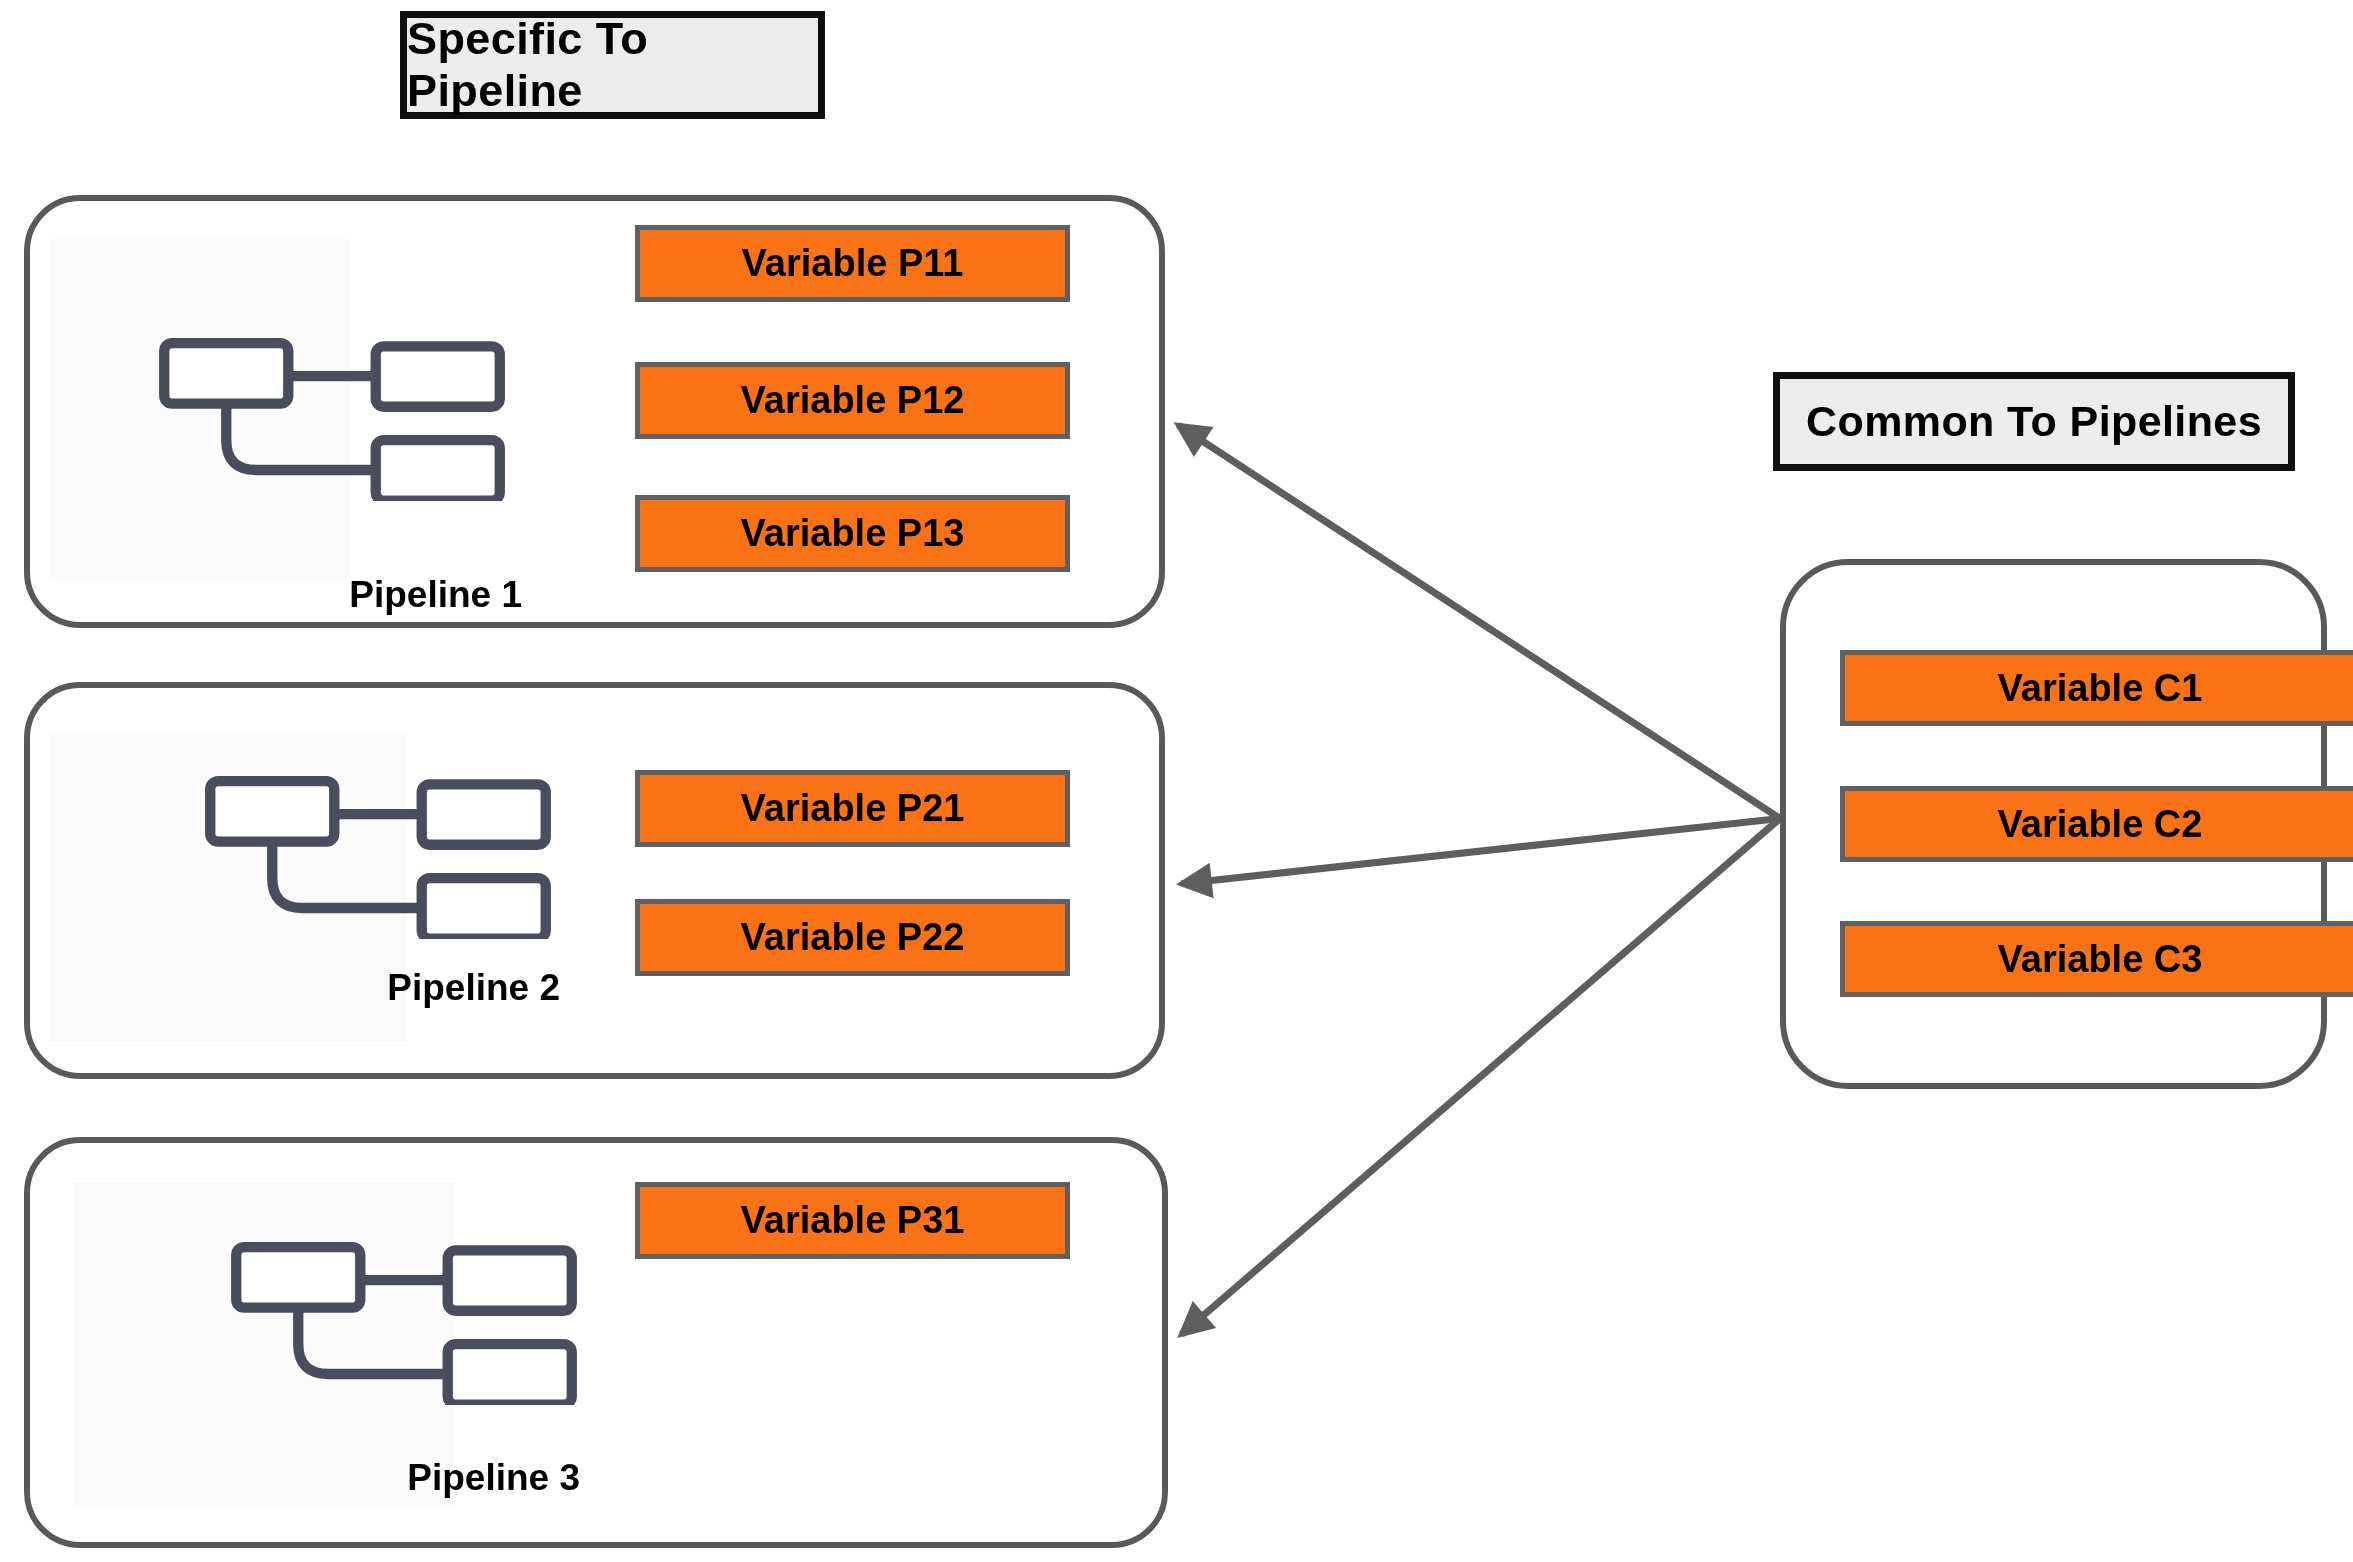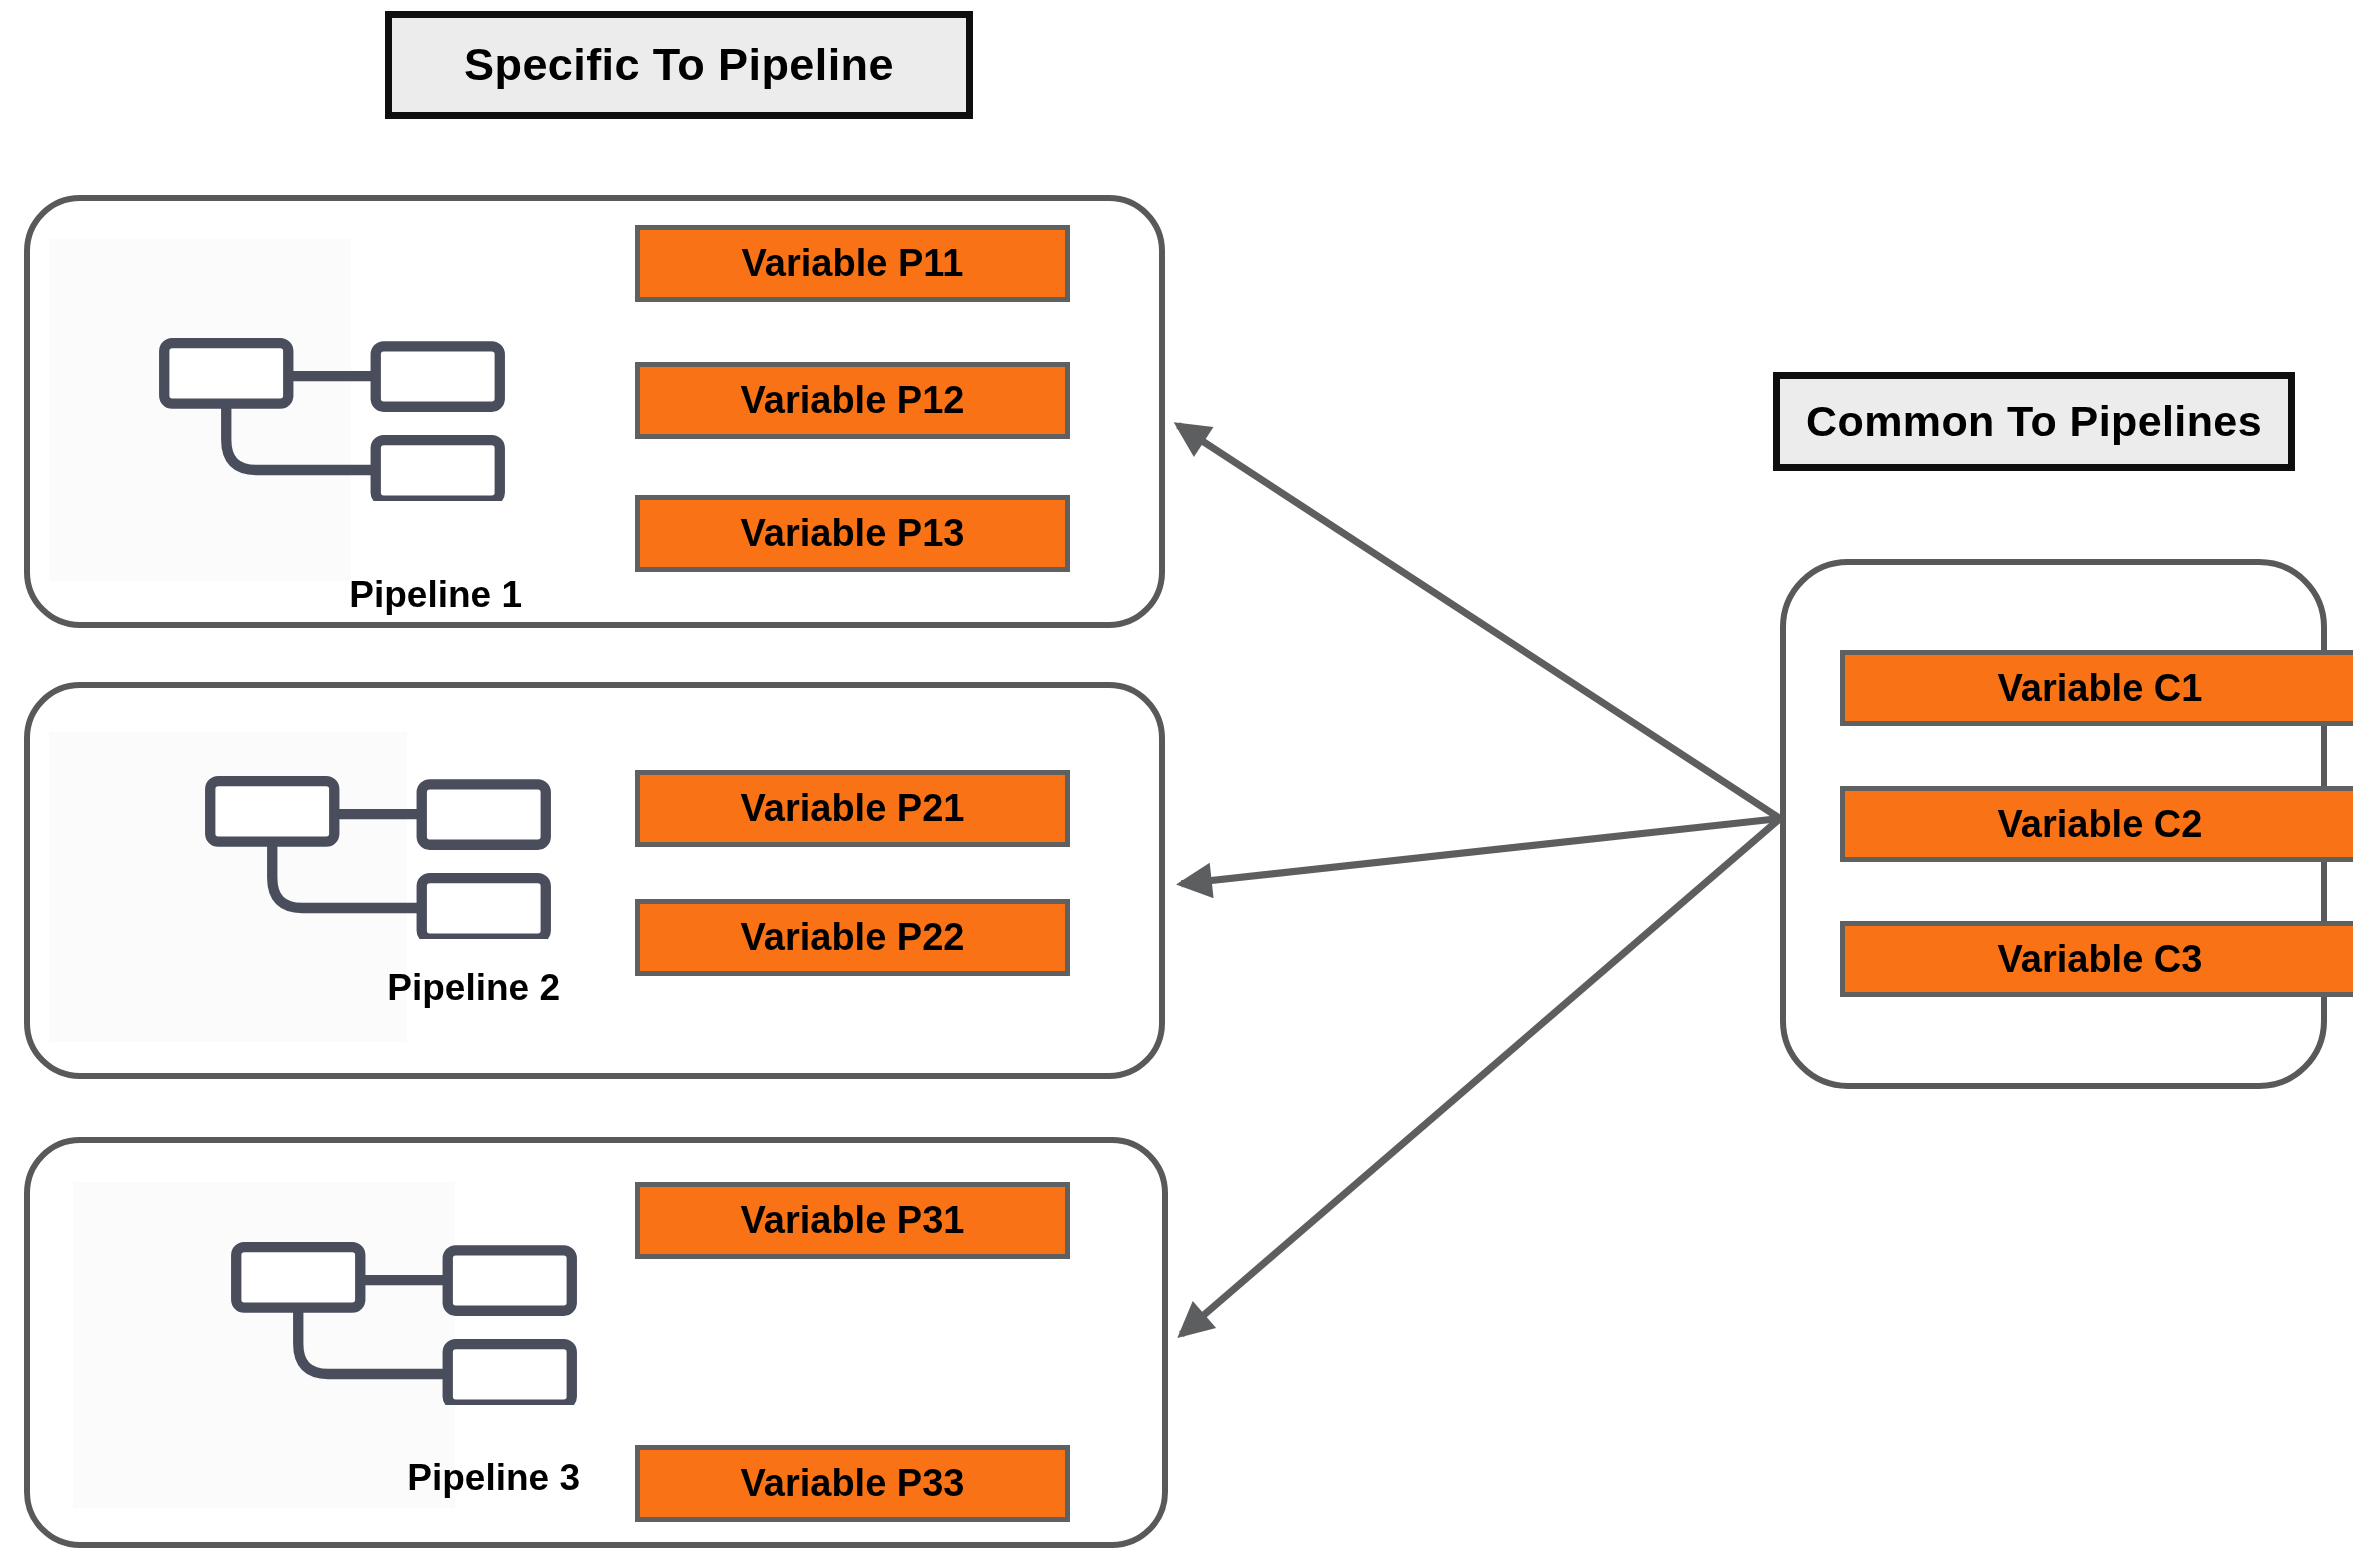--- a/index.html
+++ b/index.html
@@ -75,21 +75,21 @@
     <defs>
       <marker id="arrowhead" viewBox="0 0 10 10" refX="8.5" refY="5" markerWidth="6" markerHeight="5" orient="auto-start-reverse">
         <path d="M0,0 L10,5 L0,10 z" fill="#5d5e60"></path>
       </marker>
     </defs>
     <line x1="2236" y1="1028" x2="1480" y2="534" stroke="#5d5e60" stroke-width="9" marker-end="url(#arrowhead)"></line>
     <line x1="2236" y1="1028" x2="1484" y2="1110" stroke="#5d5e60" stroke-width="9" marker-end="url(#arrowhead)"></line>
     <line x1="2236" y1="1028" x2="1484" y2="1676" stroke="#5d5e60" stroke-width="9" marker-end="url(#arrowhead)"></line>
   </svg>
 
-  <div class="titlebox" style="left:385px; top:11px; width:588px; height:108px;justify-content:center;">
+  <div class="titlebox" style="left:400px; top:11px; width:425px; height:108px;justify-content:center;">
     <span>Specific To Pipeline</span>
   </div>
 
   <div class="titlebox" style="left:1773px; top:372px; width:522px; height:99px; font-size:43px;">
     <span>Common To Pipelines</span>
   </div>
 
   <div class="container" style="left:24px; top:195px; width:1141px; height:433px;"></div>
   <div class="panel" style="left:49px; top:239px; width:302px; height:342px;"></div>
   <svg class="icon" style="left:159px; top:338px;" width="346" height="163" viewBox="0 0 435 205">
@@ -121,21 +121,20 @@
   <div class="panel" style="left:73px; top:1182px; width:382px; height:326px;"></div>
   <svg class="icon" style="left:231px; top:1242px;" width="346" height="163" viewBox="0 0 435 205">
     <path d="M165,48 H272" stroke="#4a4d5c" stroke-width="13" fill="none"></path>
     <path d="M84.5,85 V128 Q84.5,166 122,166 H272" stroke="#4a4d5c" stroke-width="13" fill="none"></path>
     <rect x="6.5" y="6.5" width="156" height="76" rx="10" fill="#ffffff" stroke="#4a4d5c" stroke-width="13"></rect>
     <rect x="272.5" y="10.5" width="156" height="76" rx="10" fill="#ffffff" stroke="#4a4d5c" stroke-width="13"></rect>
     <rect x="272.5" y="128.5" width="156" height="76" rx="10" fill="#ffffff" stroke="#4a4d5c" stroke-width="13"></rect>
   </svg>
   <div class="plabel" style="left:341px; top:1458px;">Pipeline 3</div>
   <div class="varbox" style="left:635px; top:1182px;">Variable P31</div>
-  <div class="varbox" style="left:635px; top:1445px;">Variable P33</div>
 
   <div class="container common" style="left:1780px; top:559px; width:547px; height:530px;"></div>
   <div class="varbox cvar" style="left:1840px; top:650px;">Variable C1</div>
   <div class="varbox cvar" style="left:1840px; top:786px;">Variable C2</div>
   <div class="varbox cvar" style="left:1840px; top:921px;">Variable C3</div>
 
 </div>
 
 
 </body></html>

